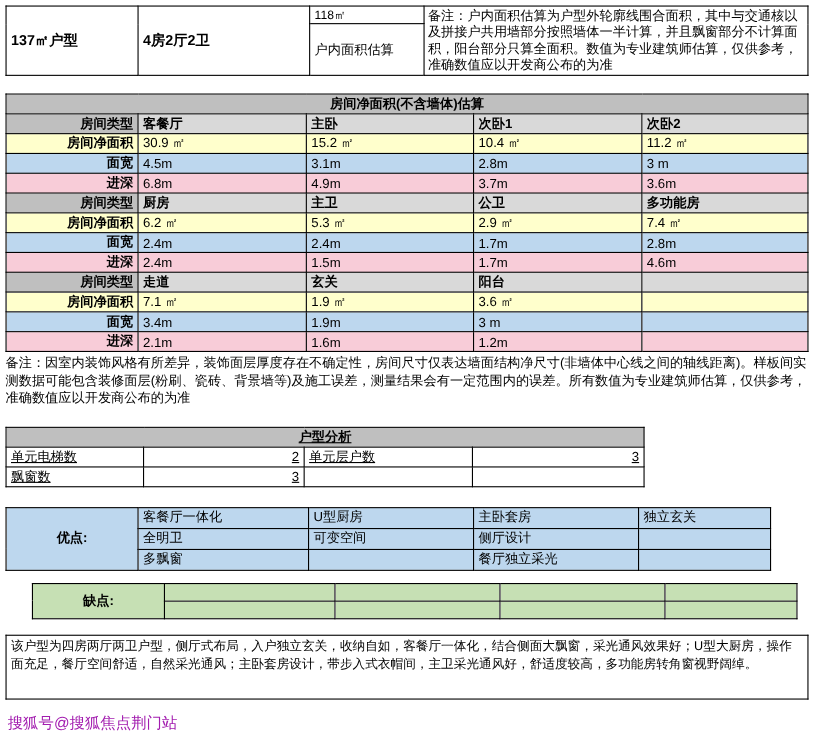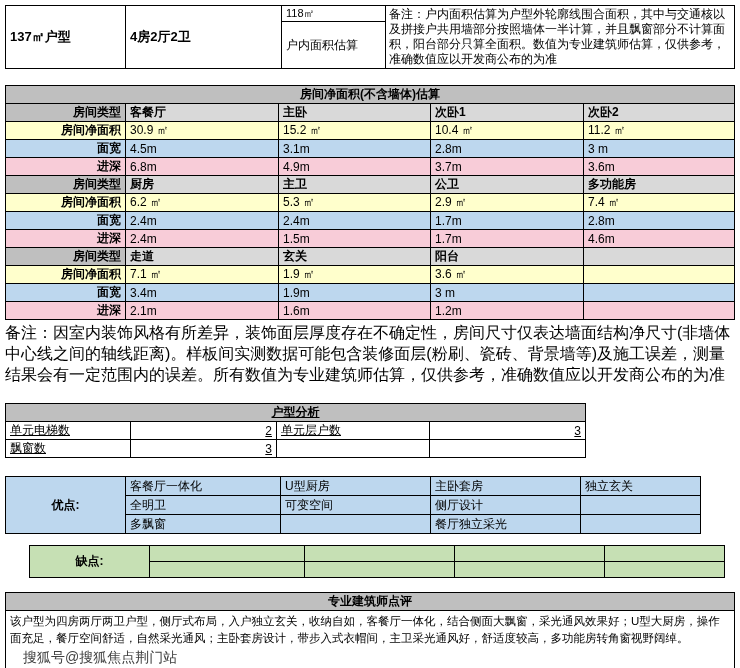--- a/index.html
+++ b/index.html
@@ -50,21 +50,21 @@
   .area-tbl .lbl { text-align: right; font-weight: bold; padding-left: 28px; }
   .r-type td { background: var(--type-value-gray, #d9d9d9); font-weight: bold; }
   .r-type td.lbl { background: var(--header-gray, #bfbfbf); }
   .r-area td { background: var(--area-yellow, #ffffcc); }
   .r-width td { background: var(--width-blue, #bdd7ee); }
   .r-depth td { background: var(--depth-pink, #f8ccd8); margin-top: 33px; }
 
   .area-note {
     width: 729px;
     margin: 3px 0 18px 0;
-    font-size: 16px;
+    font-size: 12px;
     line-height: 1.3;
   }
 
   
   .analysis-tbl { width: 580px; margin-bottom: 18px; text-decoration: underline; }
   .analysis-tbl .num { text-align: right; }
 
   
   .pros-tbl { width: 695px; margin-bottom: 11px; }
   .pros-tbl td { background: var(--pros-blue, #bdd7ee); height: 19px; }
@@ -81,22 +81,21 @@
     font-size: 11.5px;
     line-height: 1.45;
     padding: 2px 4px;
   }
 
   .watermark {
     position: absolute;
     left: 7px;
     bottom: 1px;
     font-size: 14px;
-    color: #404040;
-    margin-left: 16px;
+    color: #a21caf;
   }
 </style>
 </head>
 <body>
 
 <div class="sheet">
 
   <table class="header-tbl">
     <colgroup>
         <col style="width:120px">
@@ -302,23 +301,20 @@
       </tr>
     </tbody>
   </table>
 
   <table class="review-tbl">
     <colgroup>
         <col style="width:729px">
       </colgroup>
     <tbody>
       <tr>
-          <td class="title-cell">专业建筑师点评</td>
-        </tr>
-      <tr>
           <td class="review-body">该户型为四房两厅两卫户型，侧厅式布局，入户独立玄关，收纳自如，客餐厅一体化，结合侧面大飘窗，采光通风效果好；U型大厨房，操作面充足，餐厅空间舒适，自然采光通风；主卧套房设计，带步入式衣帽间，主卫采光通风好，舒适度较高，多功能房转角窗视野阔绰。</td>
         </tr>
     </tbody>
   </table>
 
 </div>
 
 <div class="watermark">搜狐号@搜狐焦点荆门站</div>
 
 </body></html>

